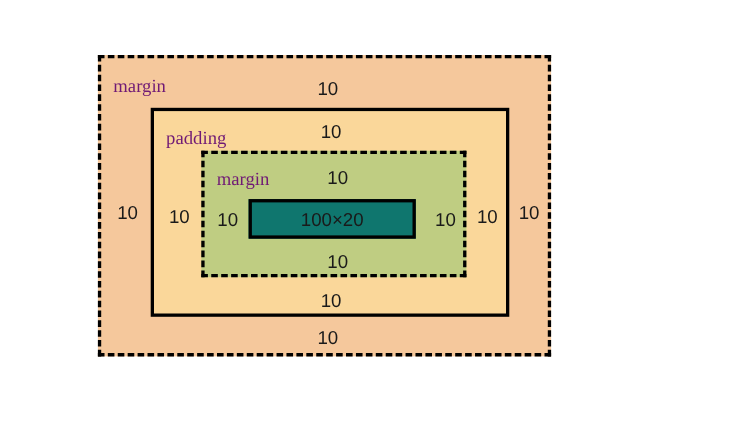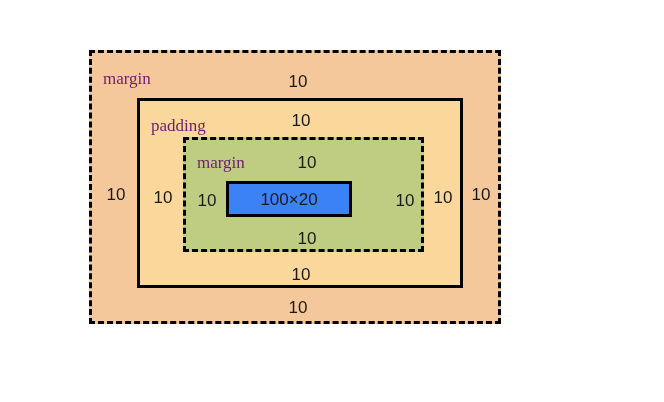--- a/index.html
+++ b/index.html
@@ -51,23 +51,23 @@
     top: 36px;    
     width: 241px; 
     height: 115px;
     background: #bfcd82;
     border: 3px dashed #000000;
   }
 
   .content-box {
     left: 40px;   
     top: 41px;    
-    width: 126px; 
+    width: 152px; 
     height: 36px; 
-    background: #3b82f6;
+    background: #0f766e;
     border: 3px solid #000000;
     display: flex;
     align-items: center;
     justify-content: center;
     text-align: center;
   }
 
   
   .layer-label {
     position: absolute;

